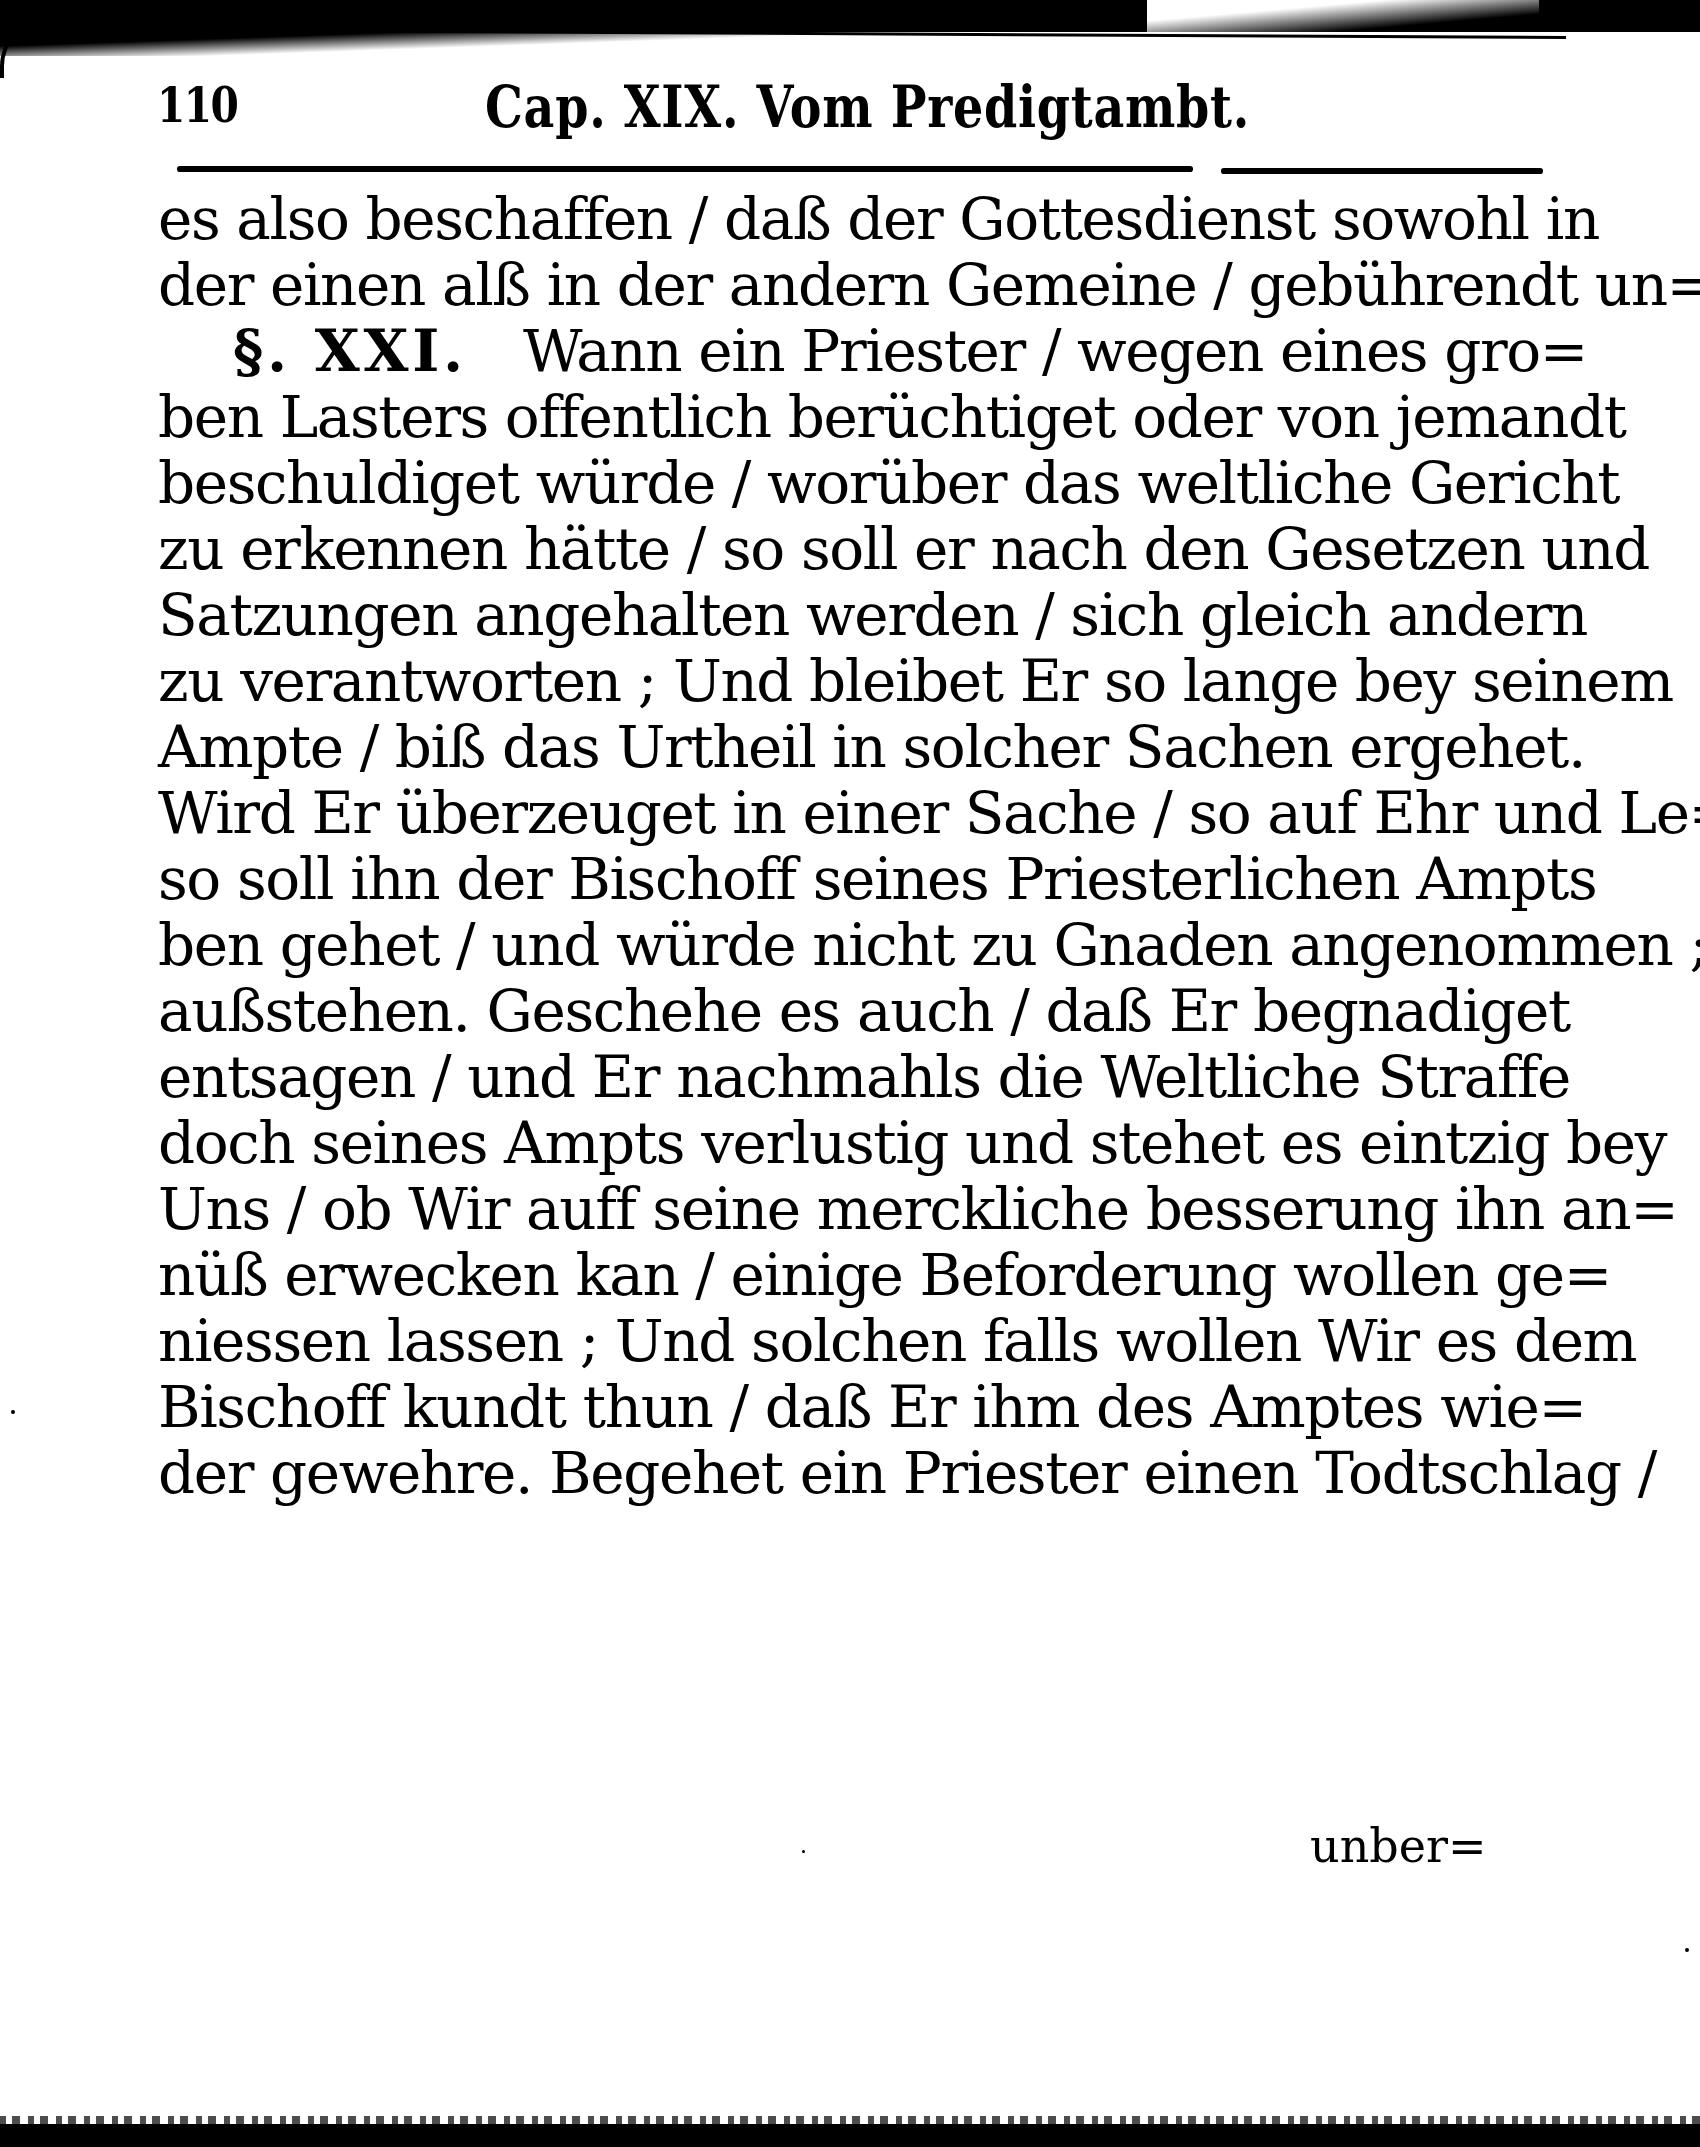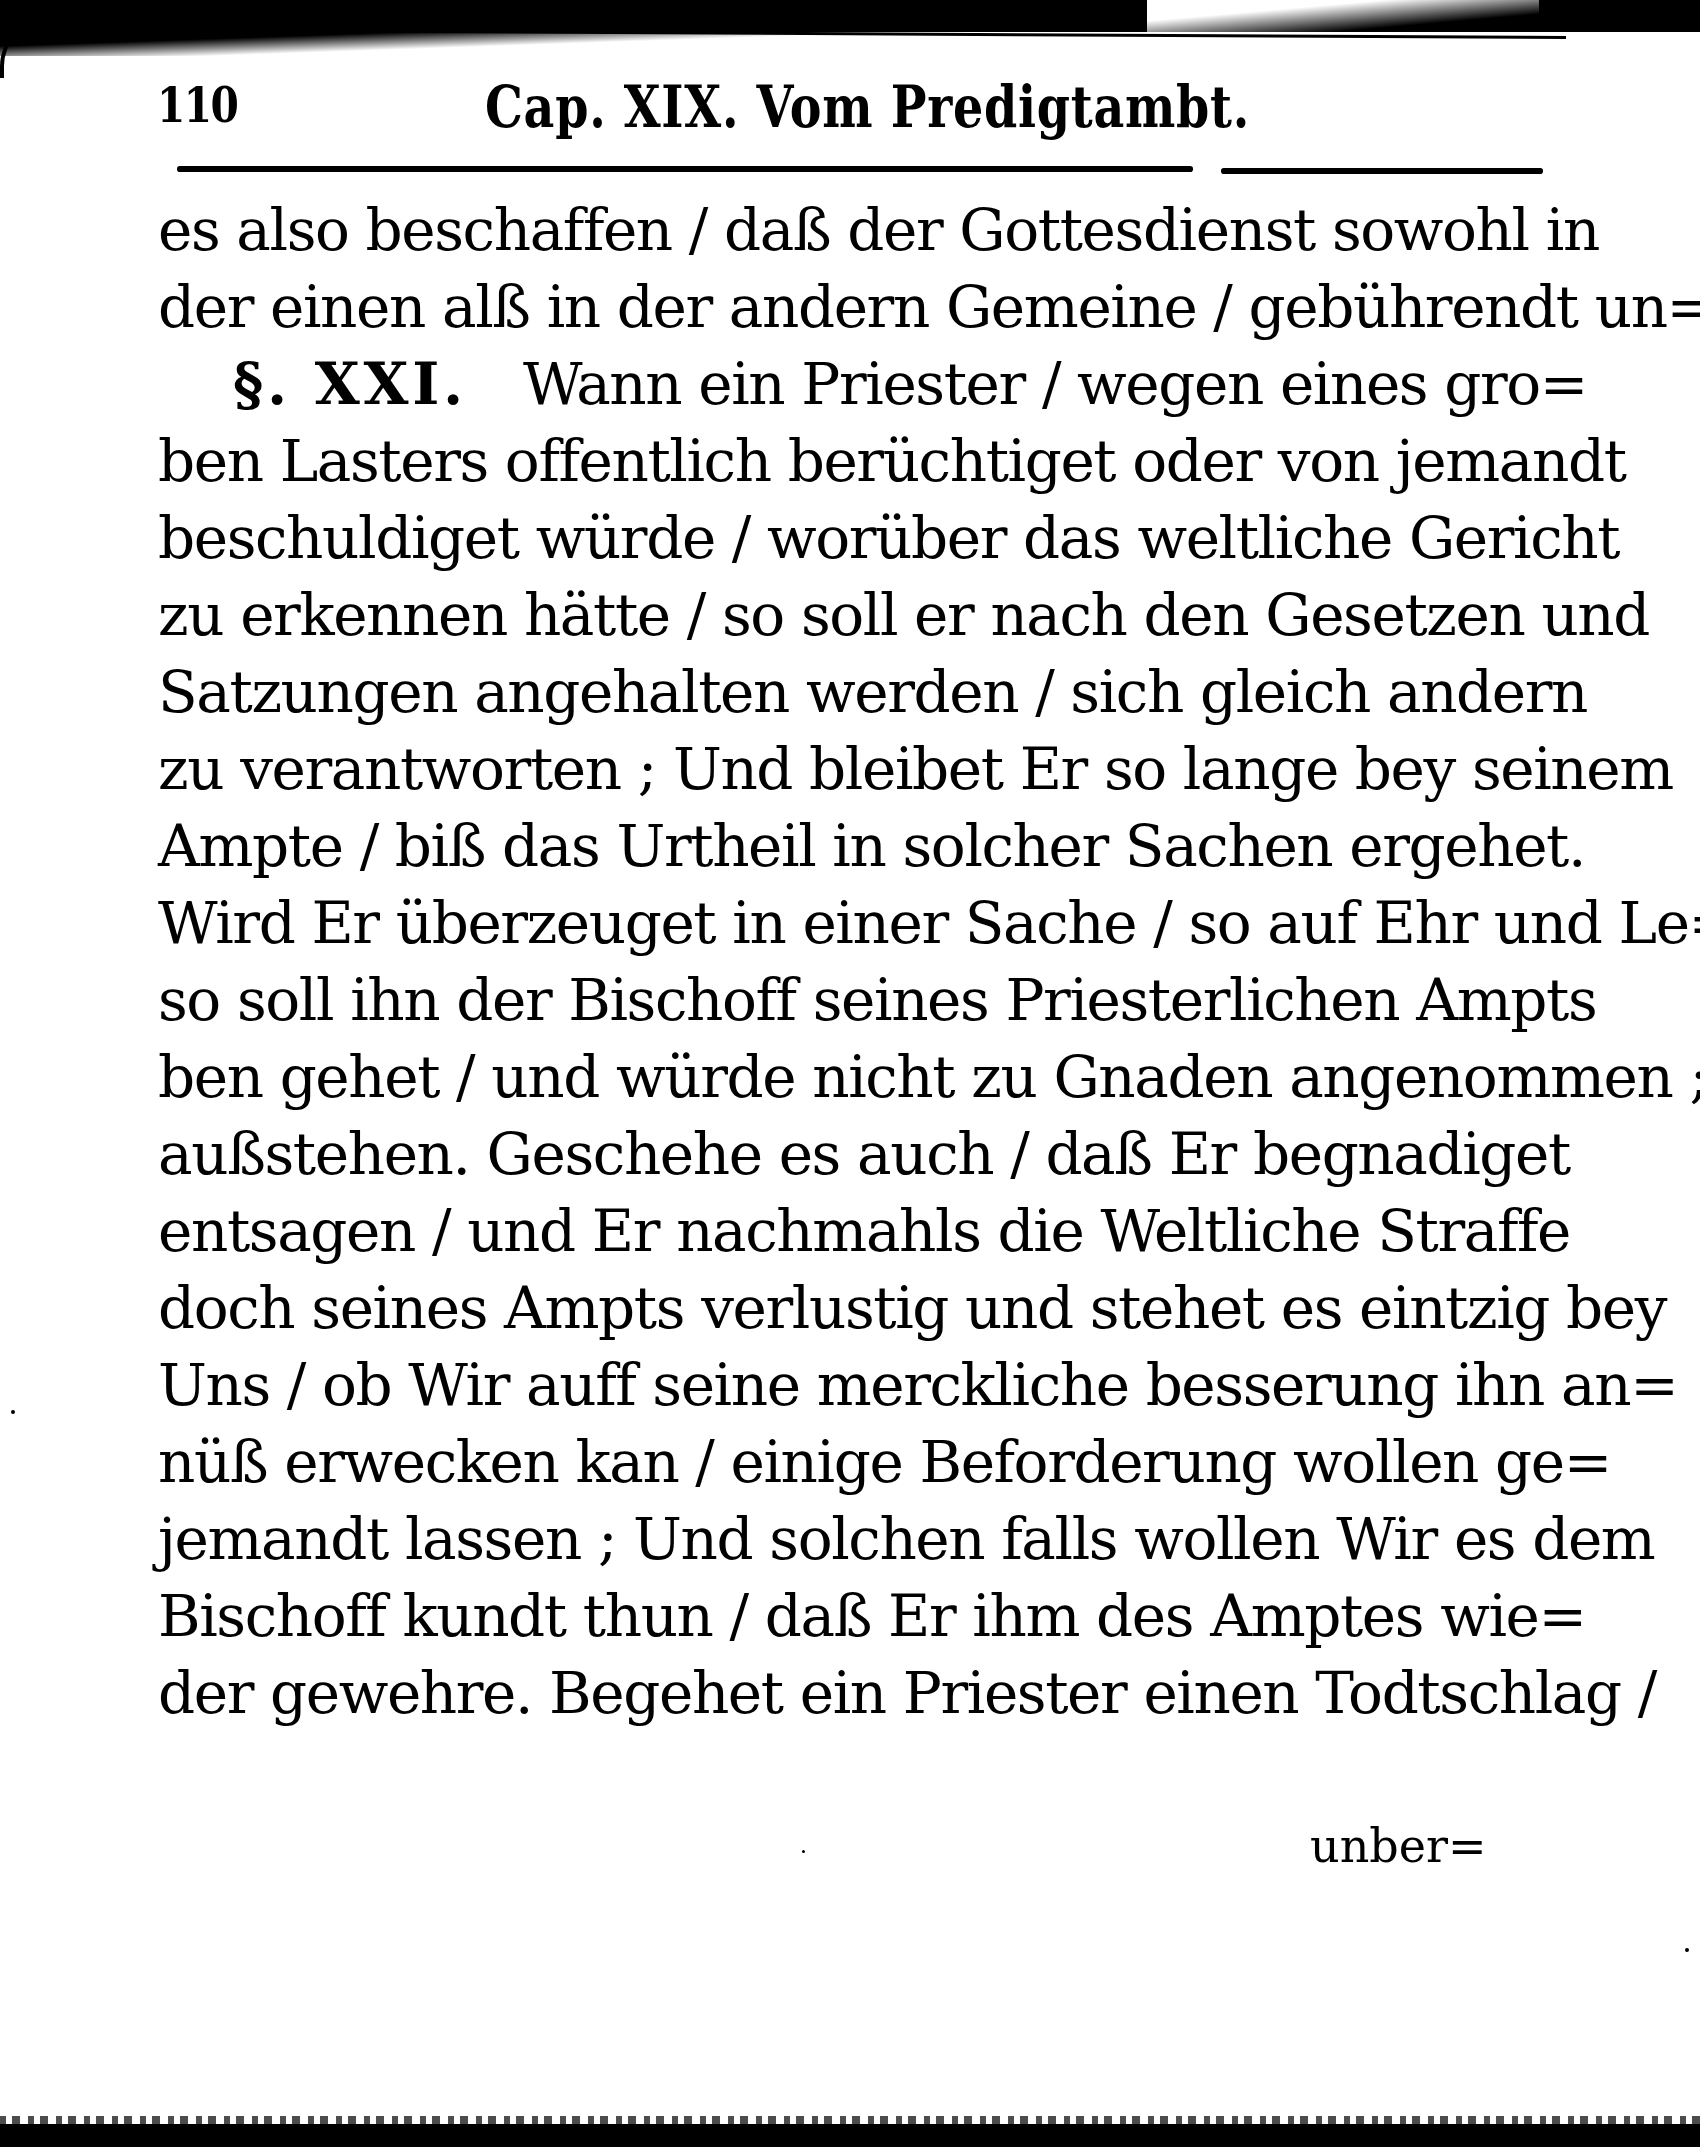--- a/index.html
+++ b/index.html
@@ -52,21 +52,20 @@
   .body-text {
     position: absolute; left: 158px; top: 186px; width: 1380px;
   }
   .line {
     display: block; height: 66px; line-height: 66px;
     font-size: 58px; white-space: nowrap;
     text-align: justify; text-align-last: justify;
     transform-origin: left center;
     font-family: "DejaVu Serif", "Liberation Serif", serif;
     letter-spacing: -1.4px;
-    margin-top: 11px;
   }
   .line.last-short { text-align-last: left; }
   .line.indent { padding-left: 75px; box-sizing: border-box; }
   .section-mark { font-weight: bold; letter-spacing: 3.7px; margin-right: 56px; }
   .catchword {
     position: absolute; left: 1310px; top: 1813px;
     font-size: 46px; line-height: 66px;
     font-family: "DejaVu Serif", "Liberation Serif", serif;
   }
   .speck { position: absolute; width: 3.7px; height: 3.7px; background: #000; border-radius: 1.9px; }
@@ -108,21 +107,21 @@
   <span class="line">zu verantworten ;  Und bleibet Er so lange bey seinem</span>
   <span class="line">Ampte /  biß  das  Urtheil in solcher Sachen ergehet.</span>
   <span class="line">Wird Er überzeuget in einer Sache / so auf Ehr und Le=</span>
   <span class="line">so soll ihn der Bischoff seines Priesterlichen Ampts</span>
   <span class="line">ben gehet /  und würde nicht zu Gnaden angenommen ;</span>
   <span class="line">außstehen.     Geschehe es auch /  daß Er begnadiget</span>
   <span class="line">entsagen /  und Er nachmahls die Weltliche Straffe</span>
   <span class="line">doch seines Ampts verlustig und stehet es eintzig bey</span>
   <span class="line">Uns /  ob Wir auff seine merckliche besserung ihn an=</span>
   <span class="line">nüß  erwecken  kan /  einige Beforderung wollen ge=</span>
-  <span class="line">jemandt lassen ;   Und solchen falls wollen Wir es dem</span>
+  <span class="line">niessen lassen ;   Und solchen falls wollen Wir es dem</span>
   <span class="line">Bischoff kundt thun /   daß Er ihm des Amptes wie=</span>
   <span class="line">der gewehre.    Begehet ein Priester einen Todtschlag /</span>
 </div>
 
 <div class="catchword">unber=</div>
 
 <div class="speck" style="left:11.2px; top:1410px;"></div>
 <div class="speck" style="left:1685px; top:1948px;"></div>
 <div class="speck" style="left:802px; top:1850px; width:2.8px; height:2.8px;"></div>
 

